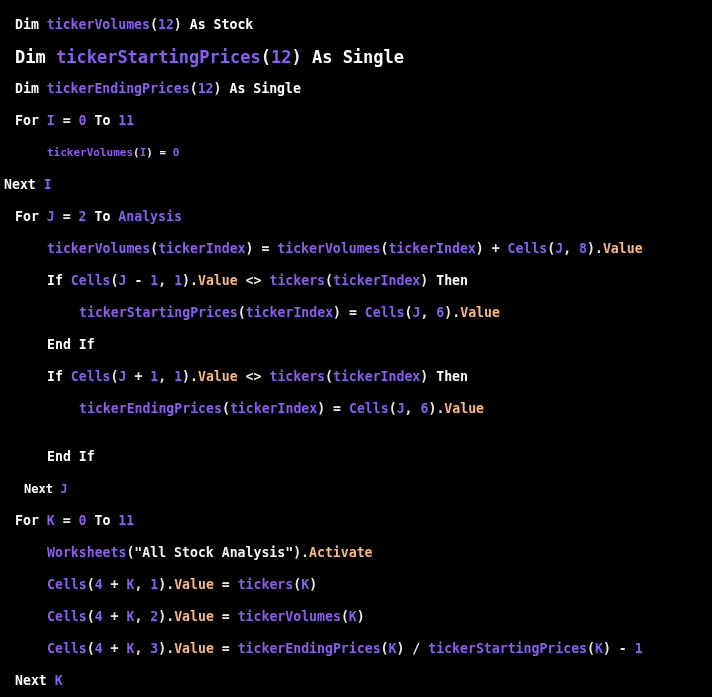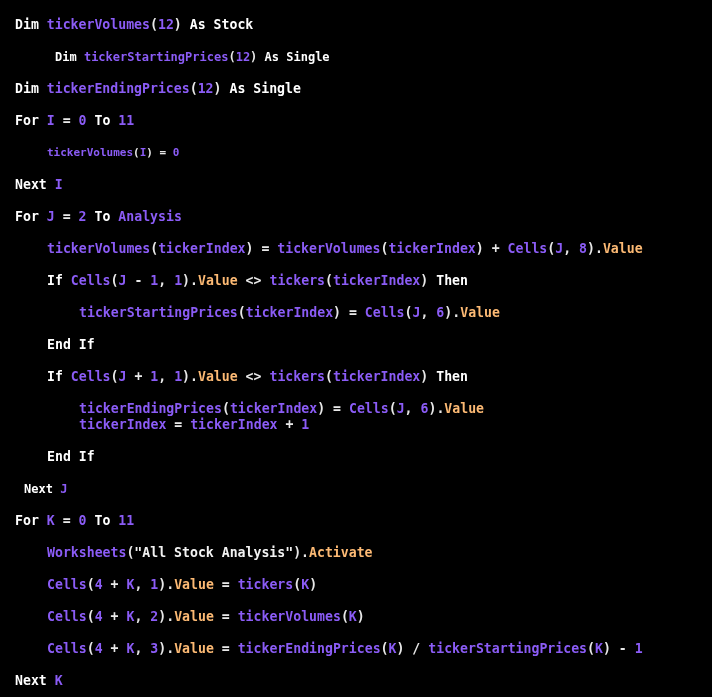--- a/index.html
+++ b/index.html
@@ -36,33 +36,32 @@
   .prop { color: #fdba74; }   
   .num  { color: #8b5cf6; }   
   .op   { color: #E8E8E8; }   
   .str  { color: #F2F2F2; }   
 </style>
 </head>
 <body>
 
 <div id="editor" style="background: rgb(0, 0, 0);">
     <div class="code-line" style="top: 17px; left: 15px; font-size: 13.2px; line-height: 16px;"><span class="tok kw">Dim</span><span class="tok op"> </span><span class="tok id">tickerVolumes</span><span class="tok op">(</span><span class="tok num">12</span><span class="tok op">) </span><span class="tok kw">As</span><span class="tok op"> </span><span class="tok kw">Stock</span></div>
-    <div class="code-line" style="top: 49px; left: 15px; font-size: 12px; line-height: 16px; margin-left: 40px;"><span class="tok kw">Dim</span><span class="tok op"> </span><span class="tok id">tickerStartingPrices</span><span class="tok op">(</span><span class="tok num">12</span><span class="tok op">) </span><span class="tok kw">As</span><span class="tok op"> </span><span class="tok kw">Single</span></div>
+    <div class="code-line" style="top: 49px; left: 15px; font-size: 17px; line-height: 16px;"><span class="tok kw">Dim</span><span class="tok op"> </span><span class="tok id">tickerStartingPrices</span><span class="tok op">(</span><span class="tok num">12</span><span class="tok op">) </span><span class="tok kw">As</span><span class="tok op"> </span><span class="tok kw">Single</span></div>
     <div class="code-line" style="top: 81px; left: 15px; font-size: 13.2px; line-height: 16px;"><span class="tok kw">Dim</span><span class="tok op"> </span><span class="tok id">tickerEndingPrices</span><span class="tok op">(</span><span class="tok num">12</span><span class="tok op">) </span><span class="tok kw">As</span><span class="tok op"> </span><span class="tok kw">Single</span></div>
     <div class="code-line" style="top: 113px; left: 15px; font-size: 13.2px; line-height: 16px;"><span class="tok kw">For</span><span class="tok op"> </span><span class="tok id">I</span><span class="tok op"> = </span><span class="tok num">0</span><span class="tok op"> </span><span class="tok kw">To</span><span class="tok op"> </span><span class="tok num">11</span></div>
     <div class="code-line" style="top: 145px; left: 47px; font-size: 11px; line-height: 16px;"><span class="tok id">tickerVolumes</span><span class="tok op">(</span><span class="tok id">I</span><span class="tok op">) = </span><span class="tok num">0</span></div>
-    <div class="code-line" style="top: 177px; left: 15px; font-size: 13.2px; line-height: 16px;"><span class="tok kw">Next</span><span class="tok op"> </span><span class="tok id">I</span></div>
+    <div class="code-line" style="top: 177px; left: 4px; font-size: 13.2px; line-height: 16px;"><span class="tok kw">Next</span><span class="tok op"> </span><span class="tok id">I</span></div>
     <div class="code-line" style="top: 209px; left: 15px; font-size: 13.2px; line-height: 16px;"><span class="tok kw">For</span><span class="tok op"> </span><span class="tok id">J</span><span class="tok op"> = </span><span class="tok num">2</span><span class="tok op"> </span><span class="tok kw">To</span><span class="tok op"> </span><span class="tok id">Analysis</span></div>
     <div class="code-line" style="top: 241px; left: 47px; font-size: 13.2px; line-height: 16px;"><span class="tok id">tickerVolumes</span><span class="tok op">(</span><span class="tok id">tickerIndex</span><span class="tok op">) = </span><span class="tok id">tickerVolumes</span><span class="tok op">(</span><span class="tok id">tickerIndex</span><span class="tok op">) + </span><span class="tok id">Cells</span><span class="tok op">(</span><span class="tok id">J</span><span class="tok op">, </span><span class="tok num">8</span><span class="tok op">).</span><span class="tok prop">Value</span></div>
     <div class="code-line" style="top: 273px; left: 47px; font-size: 13.2px; line-height: 16px;"><span class="tok kw">If</span><span class="tok op"> </span><span class="tok id">Cells</span><span class="tok op">(</span><span class="tok id">J</span><span class="tok op"> - </span><span class="tok num">1</span><span class="tok op">, </span><span class="tok num">1</span><span class="tok op">).</span><span class="tok prop">Value</span><span class="tok op"> &lt;&gt; </span><span class="tok id">tickers</span><span class="tok op">(</span><span class="tok id">tickerIndex</span><span class="tok op">) </span><span class="tok kw">Then</span></div>
     <div class="code-line" style="top: 305px; left: 79px; font-size: 13.2px; line-height: 16px;"><span class="tok id">tickerStartingPrices</span><span class="tok op">(</span><span class="tok id">tickerIndex</span><span class="tok op">) = </span><span class="tok id">Cells</span><span class="tok op">(</span><span class="tok id">J</span><span class="tok op">, </span><span class="tok num">6</span><span class="tok op">).</span><span class="tok prop">Value</span></div>
     <div class="code-line" style="top: 337px; left: 47px; font-size: 13.2px; line-height: 16px;"><span class="tok kw">End</span><span class="tok op"> </span><span class="tok kw">If</span></div>
     <div class="code-line" style="top: 369px; left: 47px; font-size: 13.2px; line-height: 16px;"><span class="tok kw">If</span><span class="tok op"> </span><span class="tok id">Cells</span><span class="tok op">(</span><span class="tok id">J</span><span class="tok op"> + </span><span class="tok num">1</span><span class="tok op">, </span><span class="tok num">1</span><span class="tok op">).</span><span class="tok prop">Value</span><span class="tok op"> &lt;&gt; </span><span class="tok id">tickers</span><span class="tok op">(</span><span class="tok id">tickerIndex</span><span class="tok op">) </span><span class="tok kw">Then</span></div>
     <div class="code-line" style="top: 401px; left: 79px; font-size: 13.2px; line-height: 16px;"><span class="tok id">tickerEndingPrices</span><span class="tok op">(</span><span class="tok id">tickerIndex</span><span class="tok op">) = </span><span class="tok id">Cells</span><span class="tok op">(</span><span class="tok id">J</span><span class="tok op">, </span><span class="tok num">6</span><span class="tok op">).</span><span class="tok prop">Value</span></div>
-    <div class="code-line" style="top: 417px; left: 79px; font-size: 13.2px; line-height: 16px;"><span class="tok id">tickerIndex</span><span class="tok op"> = </span><span class="tok id">tickerIndex</span><span class="tok op"> + </span><span class="tok num">1</span></div>
     <div class="code-line" style="top: 449px; left: 47px; font-size: 13.2px; line-height: 16px;"><span class="tok kw">End</span><span class="tok op"> </span><span class="tok kw">If</span></div>
     <div class="code-line" style="top: 481px; left: 24px; font-size: 12px; line-height: 16px;"><span class="tok kw">Next</span><span class="tok op"> </span><span class="tok id">J</span></div>
     <div class="code-line" style="top: 513px; left: 15px; font-size: 13.2px; line-height: 16px;"><span class="tok kw">For</span><span class="tok op"> </span><span class="tok id">K</span><span class="tok op"> = </span><span class="tok num">0</span><span class="tok op"> </span><span class="tok kw">To</span><span class="tok op"> </span><span class="tok num">11</span></div>
     <div class="code-line" style="top: 545px; left: 47px; font-size: 13.2px; line-height: 16px;"><span class="tok id">Worksheets</span><span class="tok op">(</span><span class="tok str">"All Stock Analysis"</span><span class="tok op">).</span><span class="tok prop">Activate</span></div>
     <div class="code-line" style="top: 577px; left: 47px; font-size: 13.2px; line-height: 16px;"><span class="tok id">Cells</span><span class="tok op">(</span><span class="tok num">4</span><span class="tok op"> + </span><span class="tok id">K</span><span class="tok op">, </span><span class="tok num">1</span><span class="tok op">).</span><span class="tok prop">Value</span><span class="tok op"> = </span><span class="tok id">tickers</span><span class="tok op">(</span><span class="tok id">K</span><span class="tok op">)</span></div>
     <div class="code-line" style="top: 609px; left: 47px; font-size: 13.2px; line-height: 16px;"><span class="tok id">Cells</span><span class="tok op">(</span><span class="tok num">4</span><span class="tok op"> + </span><span class="tok id">K</span><span class="tok op">, </span><span class="tok num">2</span><span class="tok op">).</span><span class="tok prop">Value</span><span class="tok op"> = </span><span class="tok id">tickerVolumes</span><span class="tok op">(</span><span class="tok id">K</span><span class="tok op">)</span></div>
     <div class="code-line" style="top: 641px; left: 47px; font-size: 13.2px; line-height: 16px;"><span class="tok id">Cells</span><span class="tok op">(</span><span class="tok num">4</span><span class="tok op"> + </span><span class="tok id">K</span><span class="tok op">, </span><span class="tok num">3</span><span class="tok op">).</span><span class="tok prop">Value</span><span class="tok op"> = </span><span class="tok id">tickerEndingPrices</span><span class="tok op">(</span><span class="tok id">K</span><span class="tok op">) / </span><span class="tok id">tickerStartingPrices</span><span class="tok op">(</span><span class="tok id">K</span><span class="tok op">) - </span><span class="tok num">1</span></div>
     <div class="code-line" style="top: 673px; left: 15px; font-size: 13.2px; line-height: 16px;"><span class="tok kw">Next</span><span class="tok op"> </span><span class="tok id">K</span></div>
   </div>
 

